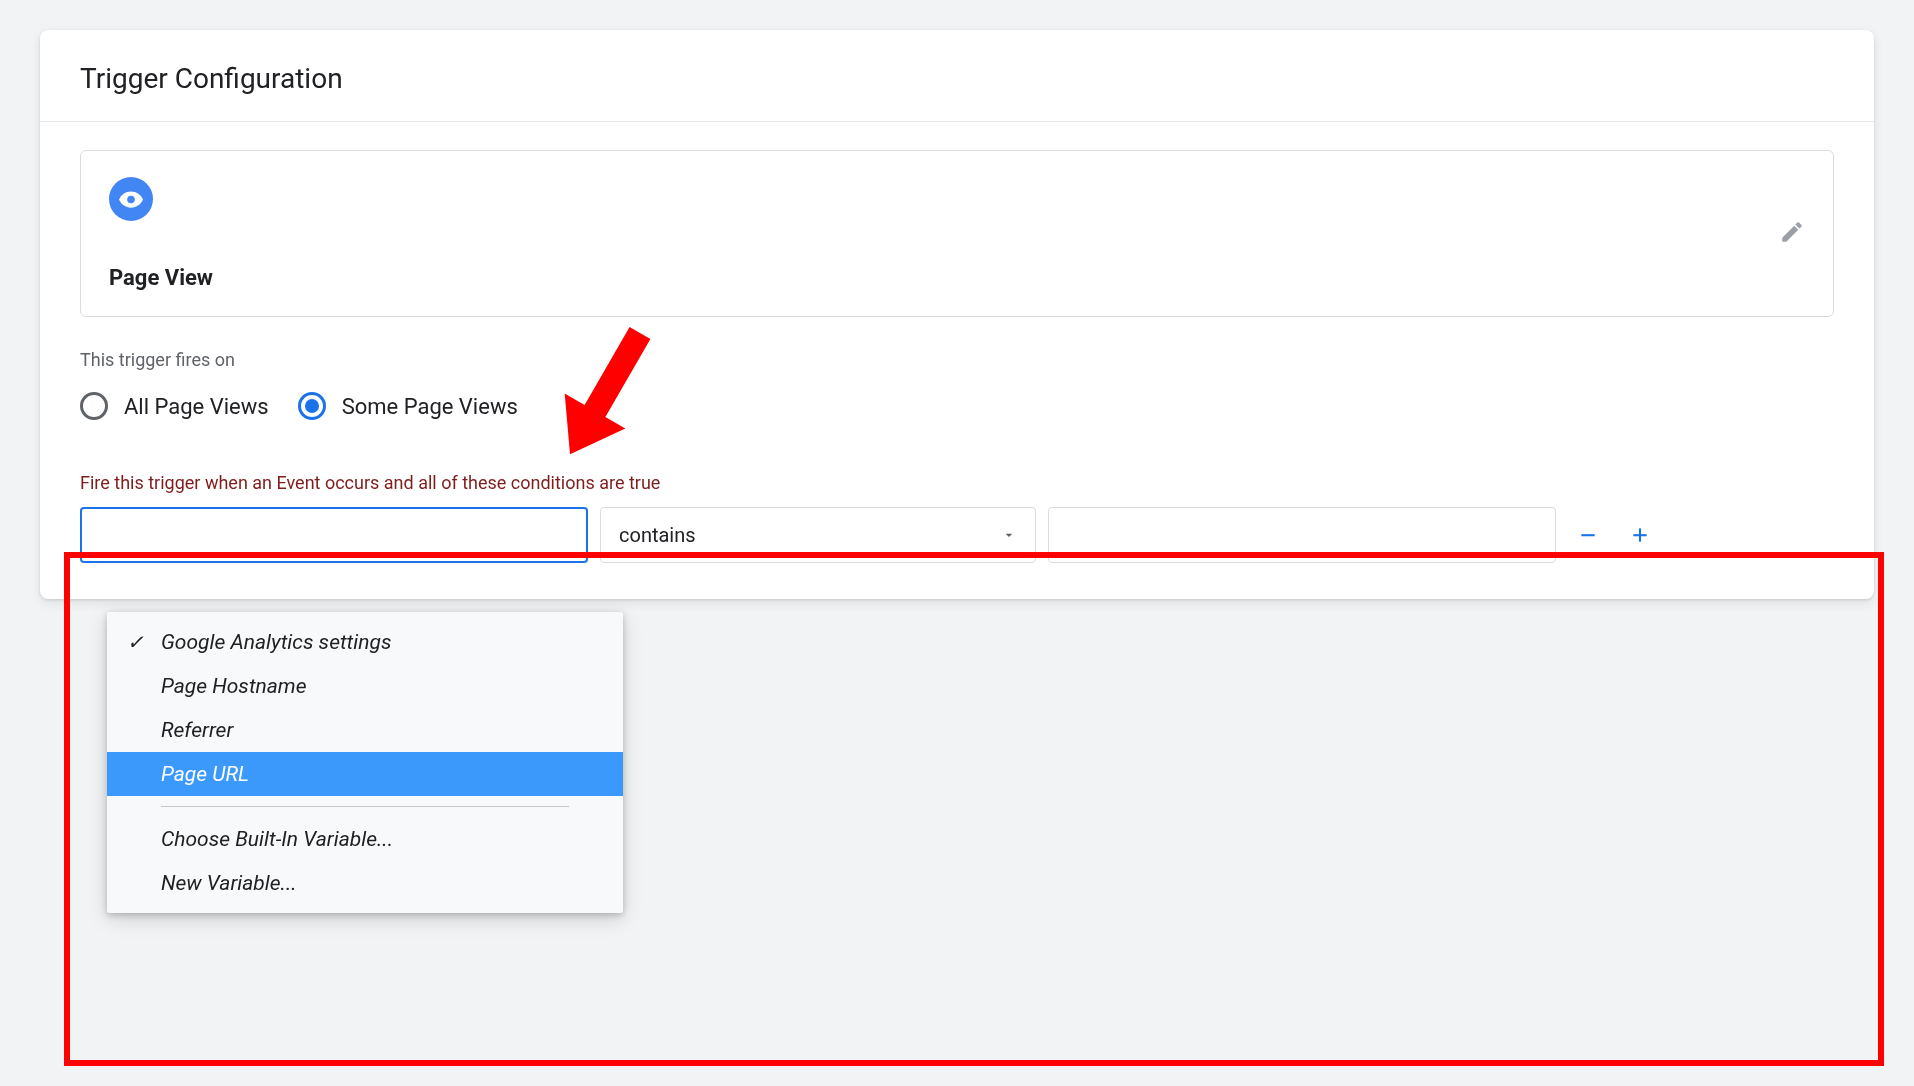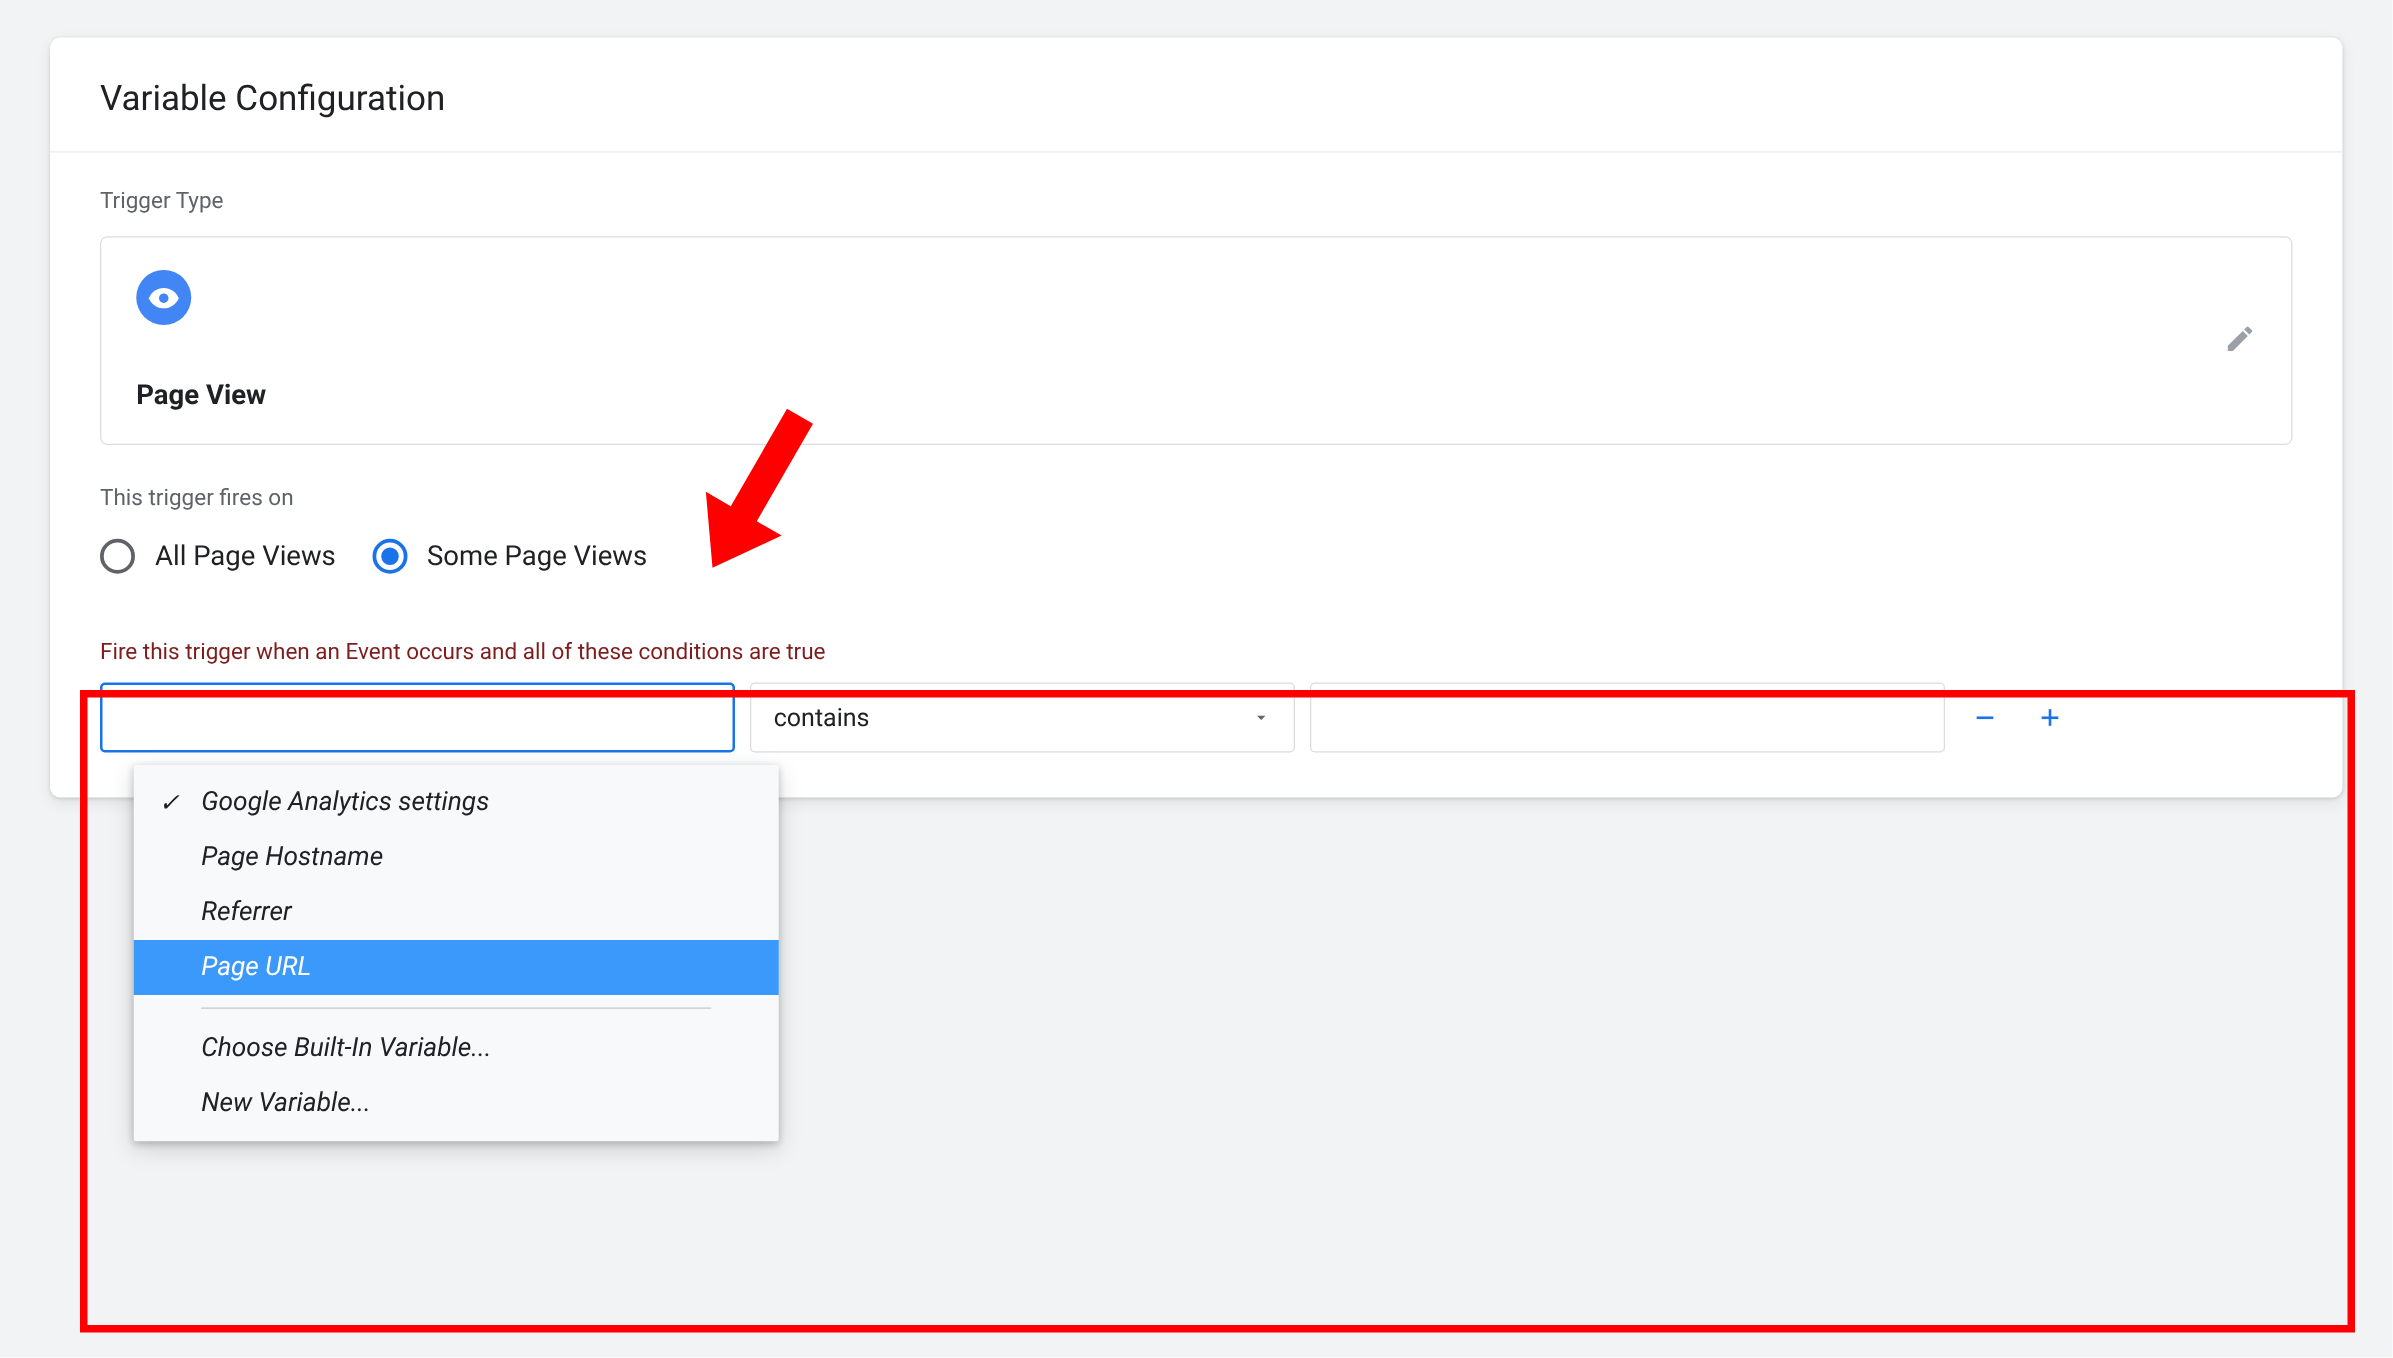--- a/index.html
+++ b/index.html
@@ -213,25 +213,24 @@
   top: 295px;
   z-index: 60;
   pointer-events: none;
 }
 </style>
 </head>
 <body>
 
 <div class="card">
   <div class="card-header">
-    <h2 class="card-title">Variable Configuration</h2>
+    <h2 class="card-title">Trigger Configuration</h2>
   </div>
   <div class="card-body">
 
-    <div class="section-label">Trigger Type</div>
     <div class="trigger-type-box">
       <div class="trigger-type-left">
         <div class="eye-badge">
           <svg width="26" height="26" viewBox="0 0 24 24" fill="none">
             <path d="M12 5C7 5 2.7 8.1 1 12.5 2.7 16.9 7 20 12 20s9.3-3.1 11-7.5C21.3 8.1 17 5 12 5z" fill="#fff"></path>
             <circle cx="12" cy="12.5" r="3.5" fill="#4285f4"></circle>
           </svg>
         </div>
         <span class="trigger-type-name">Page View</span>
       </div>

